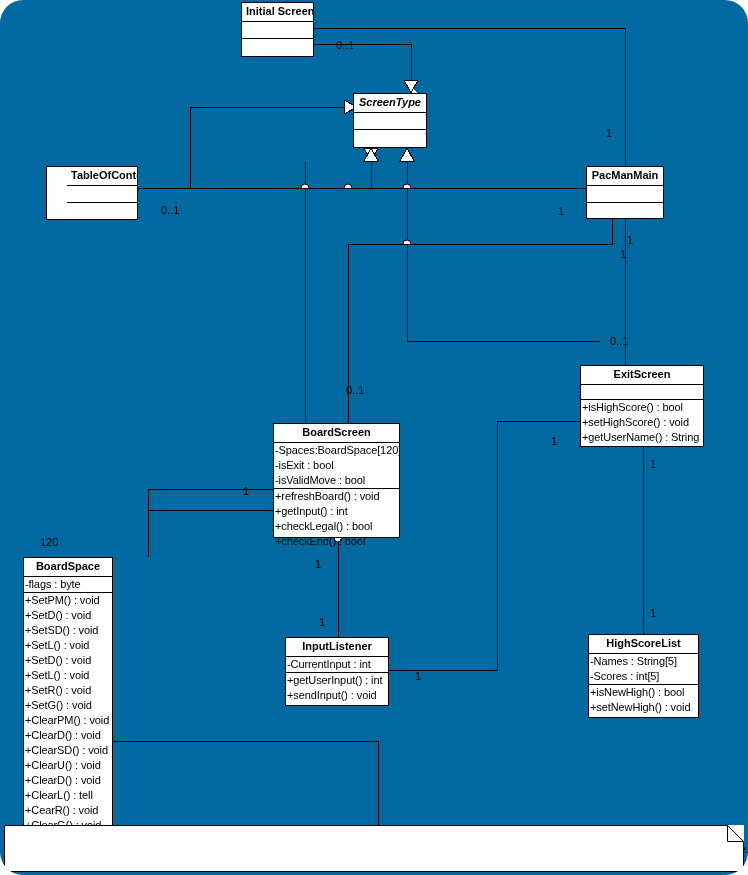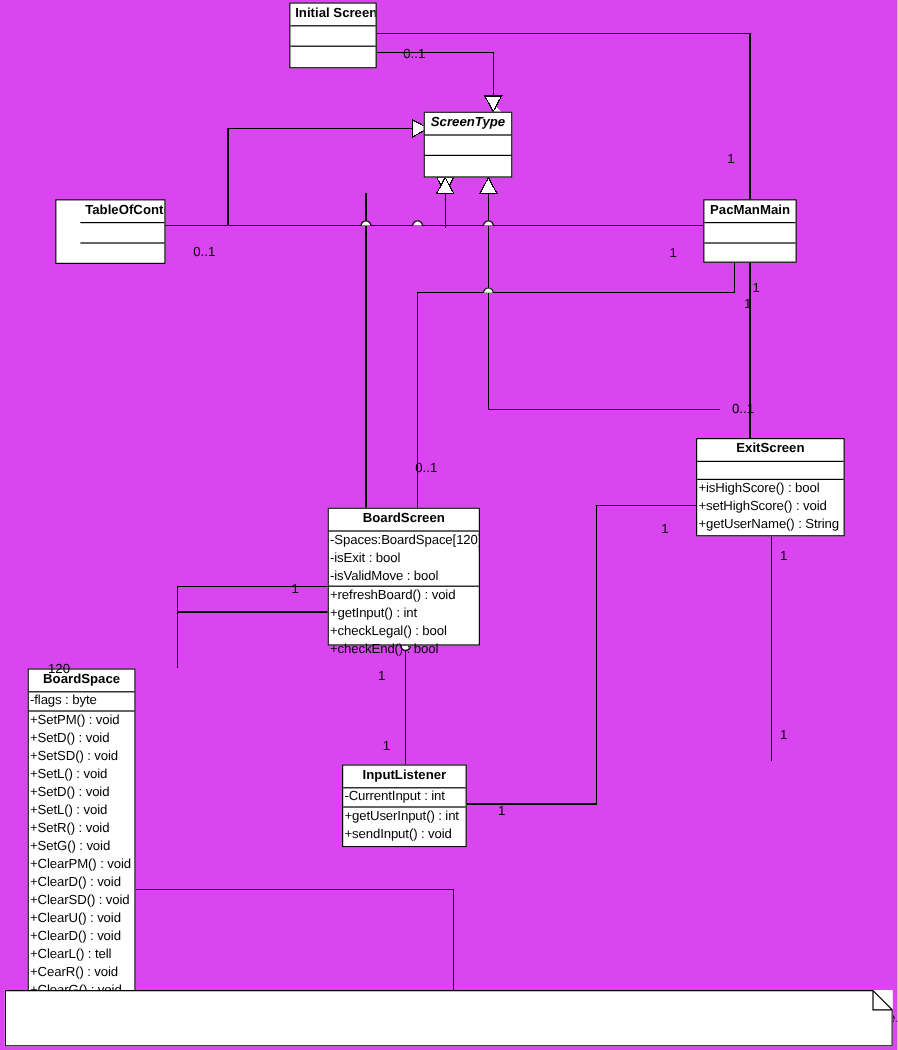--- a/index.html
+++ b/index.html
@@ -9,22 +9,23 @@
     background: #ffffff;
   }
   body {
     font-family: "Liberation Sans", sans-serif;
     -webkit-font-smoothing: none;
   }
   #canvas {
     position: relative;
     width: 748px;
     height: 875px;
-    background: #d946ef;
+    background: #0369a1;
     overflow: hidden;
+    border-radius: 23px;
   }
   #edges {
     position: absolute;
     left: 0;
     top: 0;
     width: 748px;
     height: 875px;
     pointer-events: none;
   }
   .uml-class {
@@ -269,33 +270,46 @@
     </div>
     <div class="compartment member-list">
       <div class="member">-CurrentInput : int</div>
     </div>
     <div class="compartment last member-list">
       <div class="member">+getUserInput() : int</div>
       <div class="member">+sendInput() : void</div>
     </div>
   </div>
 
+  <div class="uml-class" style="left:588px; top:634px; width:111px; height:84px;">
+    <div class="compartment" style="height:19px;">
+      <div class="cls-title">HighScoreList</div>
+    </div>
+    <div class="compartment member-list">
+      <div class="member">-Names : String[5]</div>
+      <div class="member">-Scores : int[5]</div>
+    </div>
+    <div class="compartment last member-list">
+      <div class="member">+isNewHigh() : bool</div>
+      <div class="member">+setNewHigh() : void</div>
+    </div>
+  </div>
 
   <div class="mult-label" style="left:336px; top:39px;">0..1</div>
   <div class="mult-label" style="left:606px; top:127px;">1</div>
   <div class="mult-label" style="left:161px; top:204px;">0..1</div>
   <div class="mult-label" style="left:558px; top:205px;">1</div>
   <div class="mult-label" style="left:627px; top:234px;">1</div>
   <div class="mult-label" style="left:620px; top:248px;">1</div>
   <div class="mult-label" style="left:610px; top:335px;">0..1</div>
   <div class="mult-label" style="left:346px; top:384px;">0..1</div>
   <div class="mult-label" style="left:551px; top:435px;">1</div>
   <div class="mult-label" style="left:650px; top:458px;">1</div>
   <div class="mult-label" style="left:243px; top:485px;">1</div>
-  <div class="mult-label" style="left:40px; top:552px;">120</div>
+  <div class="mult-label" style="left:40px; top:536px;">120</div>
   <div class="mult-label" style="left:650px; top:607px;">1</div>
   <div class="mult-label" style="left:315px; top:558px;">1</div>
   <div class="mult-label" style="left:319px; top:616px;">1</div>
   <div class="mult-label" style="left:415px; top:670px;">1</div>
 
   <div class="note-box" style="left:4px; top:825px; width:740px; height:47px;">
     <svg width="740" height="47" viewBox="0 0 740 47" xmlns="http://www.w3.org/2000/svg">
       <path d="M0.5,0.5 L723.5,0.5 L739.5,16.5 L739.5,46.5 L0.5,46.5 Z" fill="#ffffff" stroke="#000000" stroke-width="1"></path>
       <path d="M723.5,0.5 L723.5,16.5 L739.5,16.5" fill="none" stroke="#000000" stroke-width="1"></path>
     </svg>

